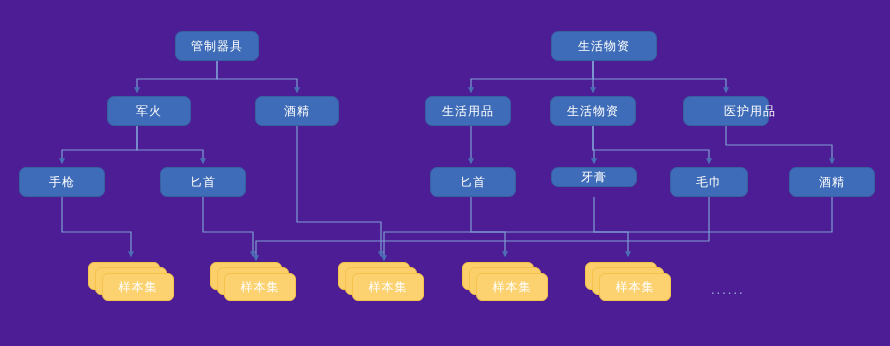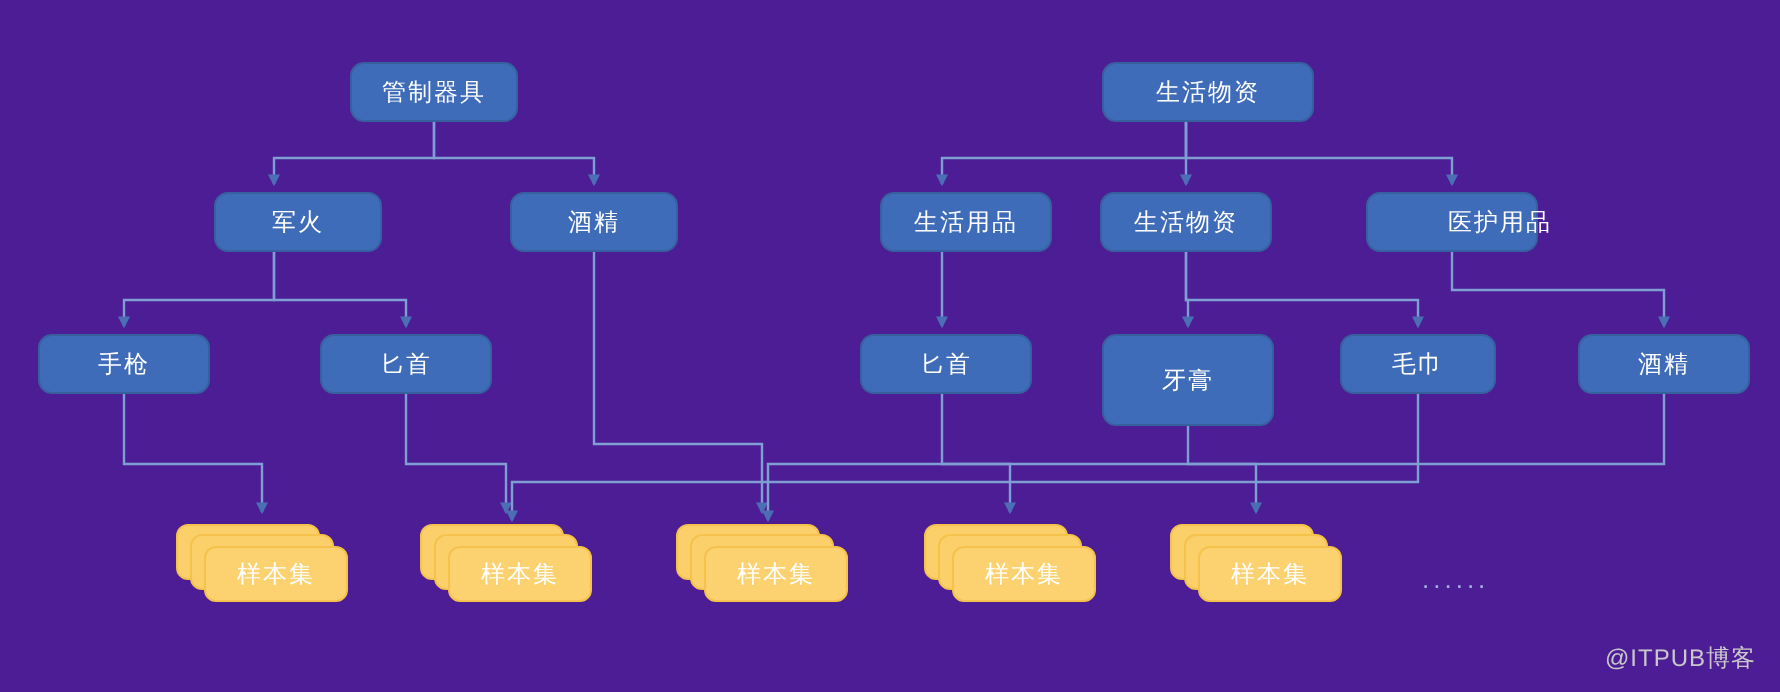--- a/index.html
+++ b/index.html
@@ -121,27 +121,27 @@
         <path d="M709,197 L709,241 L256,241 L256,260" fill="none" stroke="#7e9ed4" stroke-width="1.2" marker-end="url(#arrow)"></path>
         <path d="M832,197 L832,232 L384,232 L384,260" fill="none" stroke="#7e9ed4" stroke-width="1.2" marker-end="url(#arrow)"></path>
       </g>
   </svg>
 
   <div id="node-layer">
       <div class="node node-blue" style="left: 175px; top: 31px; width: 84px; height: 30px;">管制器具</div>
       <div class="node node-blue" style="left: 551px; top: 31px; width: 106px; height: 30px;">生活物资</div>
       <div class="node node-blue" style="left: 95px; top: 96px; width: 84px; height: 30px; margin-left: 12px;">军火</div>
       <div class="node node-blue" style="left: 255px; top: 96px; width: 84px; height: 30px;">酒精</div>
-      <div class="node node-blue" style="left: 440px; top: 96px; width: 86px; height: 30px;">生活用品</div>
+      <div class="node node-blue" style="left: 425px; top: 96px; width: 86px; height: 30px;">生活用品</div>
       <div class="node node-blue" style="left: 550px; top: 96px; width: 86px; height: 30px;">生活物资</div>
       <div class="node node-blue" style="left: 683px; top: 96px; width: 86px; height: 30px; padding-left: 48px;">医护用品</div>
       <div class="node node-blue" style="left: 19px; top: 167px; width: 86px; height: 30px;">手枪</div>
       <div class="node node-blue" style="left: 160px; top: 167px; width: 86px; height: 30px;">匕首</div>
       <div class="node node-blue" style="left: 430px; top: 167px; width: 86px; height: 30px;">匕首</div>
-      <div class="node node-blue" style="left: 551px; top: 167px; width: 86px; height: 46px; text-align: center;">牙膏</div>
+      <div class="node node-blue" style="left: 551px; top: 167px; width: 86px; height: 20px; text-align: center;">牙膏</div>
       <div class="node node-blue" style="left: 670px; top: 167px; width: 78px; height: 30px;">毛巾</div>
       <div class="node node-blue" style="left: 789px; top: 167px; width: 86px; height: 30px;">酒精</div>
     </div>
   <div id="sample-layer">
       <div class="sample" style="left: 88px; top: 262px;">
         <div class="card c1"></div>
         <div class="card c2"></div>
         <div class="card c3">样本集</div>
       </div>
       <div class="sample" style="left: 210px; top: 262px;">
@@ -161,14 +161,13 @@
       </div>
       <div class="sample" style="left: 585px; top: 262px;">
         <div class="card c1"></div>
         <div class="card c2"></div>
         <div class="card c3">样本集</div>
       </div>
     </div>
 
   <div class="ellipsis" id="ellipsis-node" style="left: 711px; top: 282px;">......</div>
 
-  <div class="watermark">@ITPUB博客</div>
 </div>
 
 </body></html>

